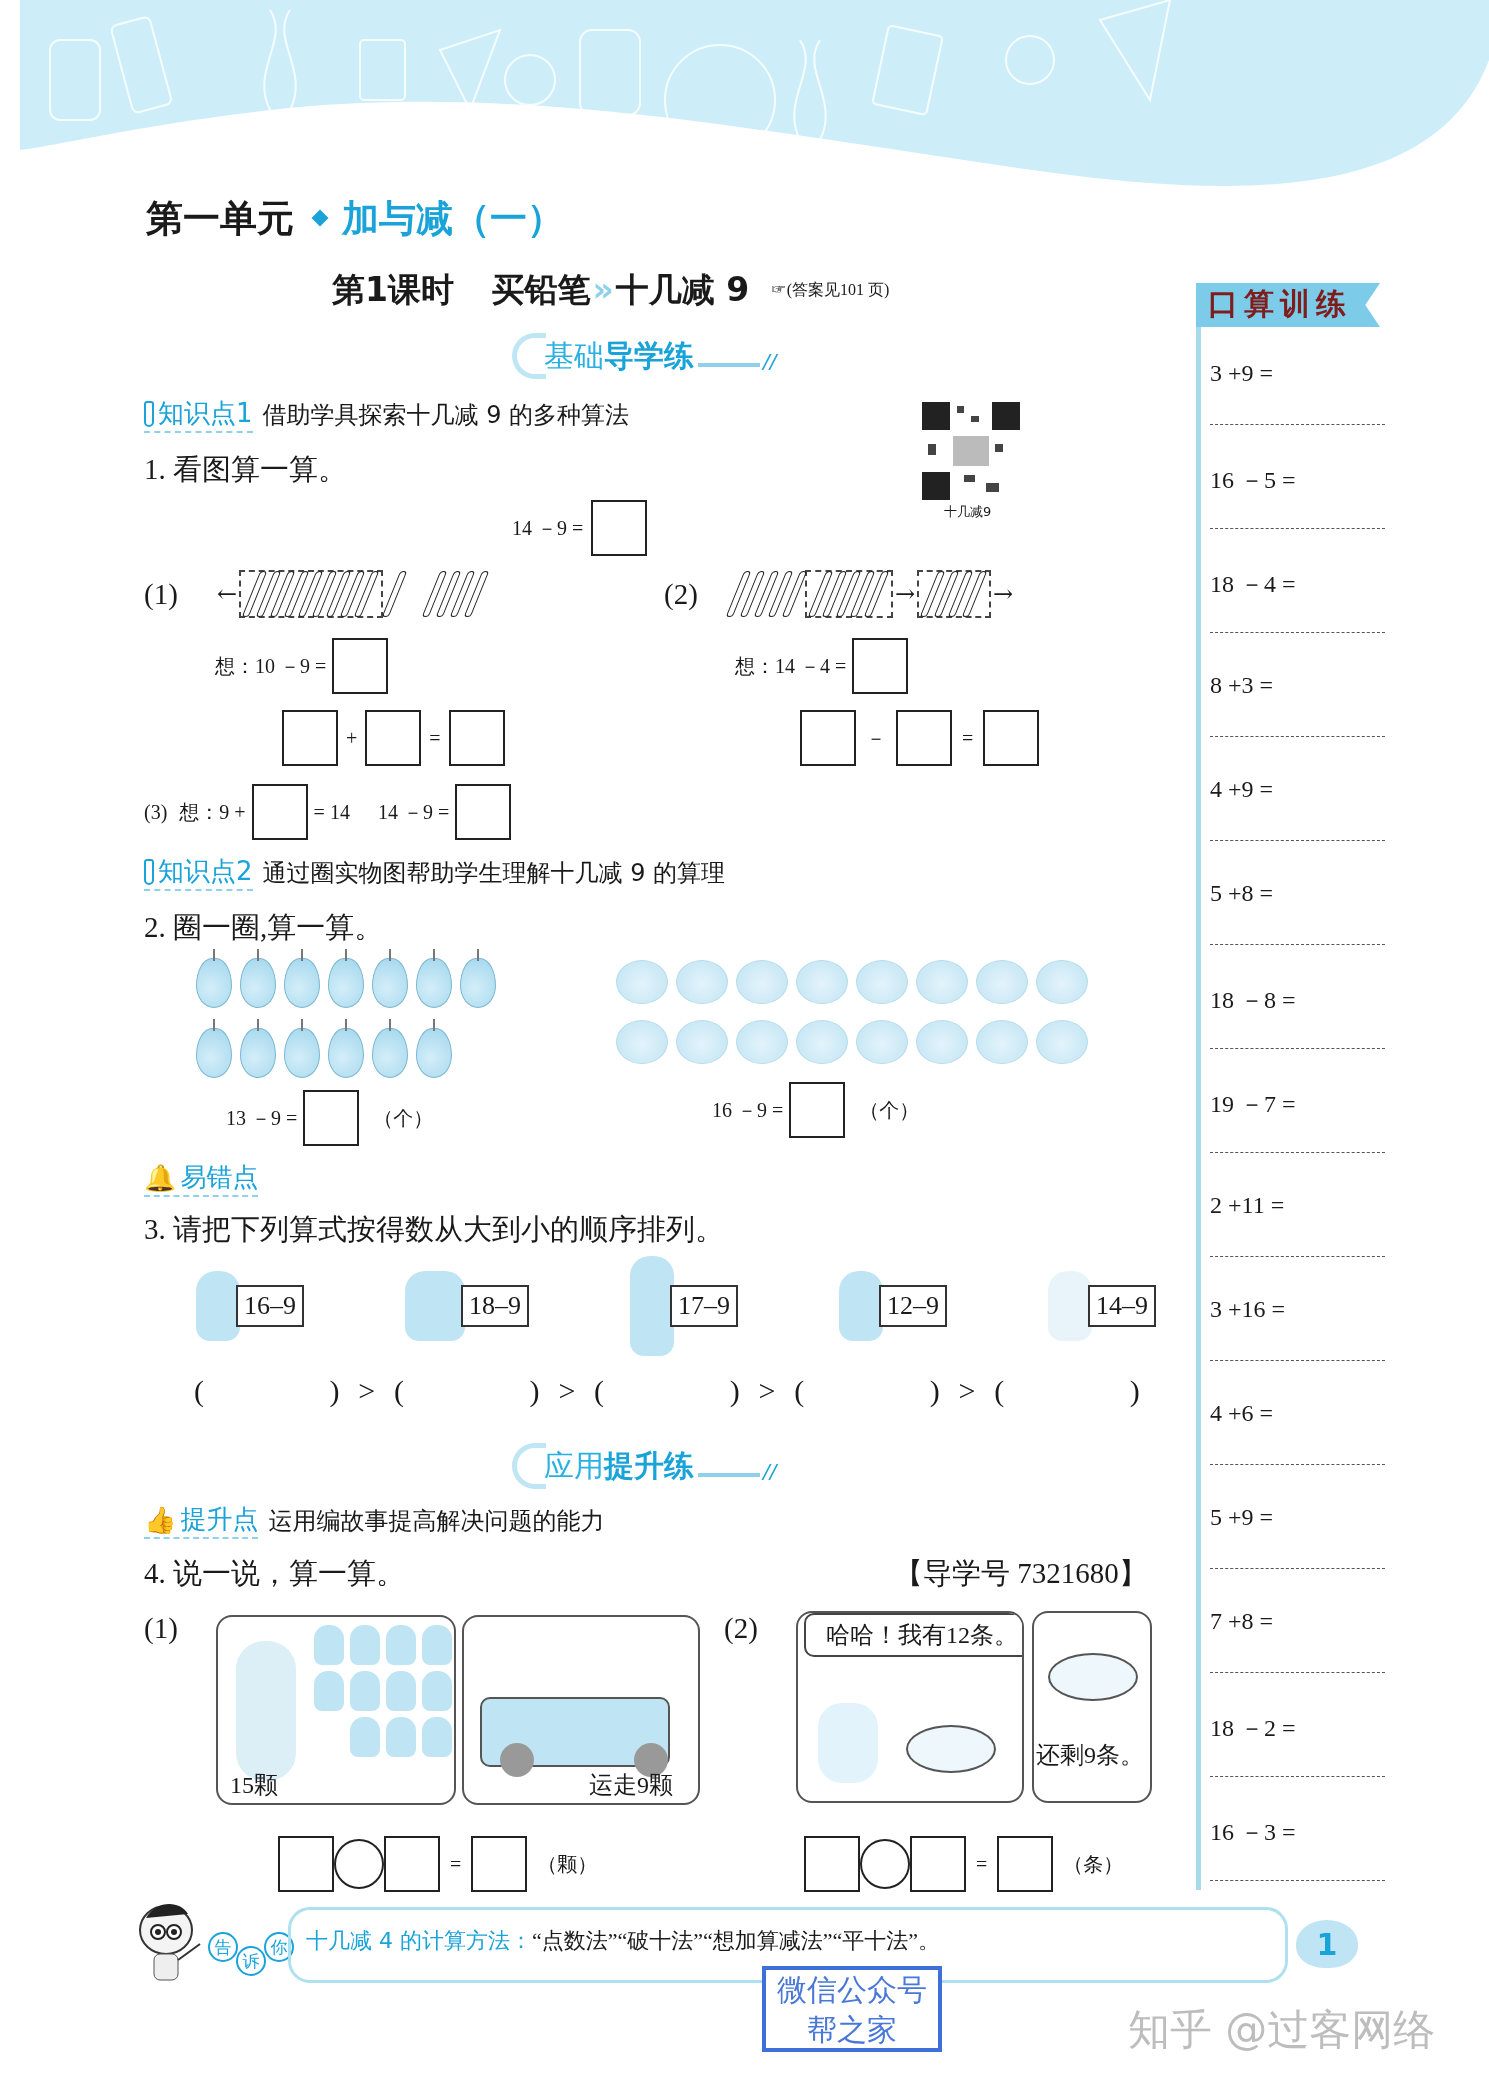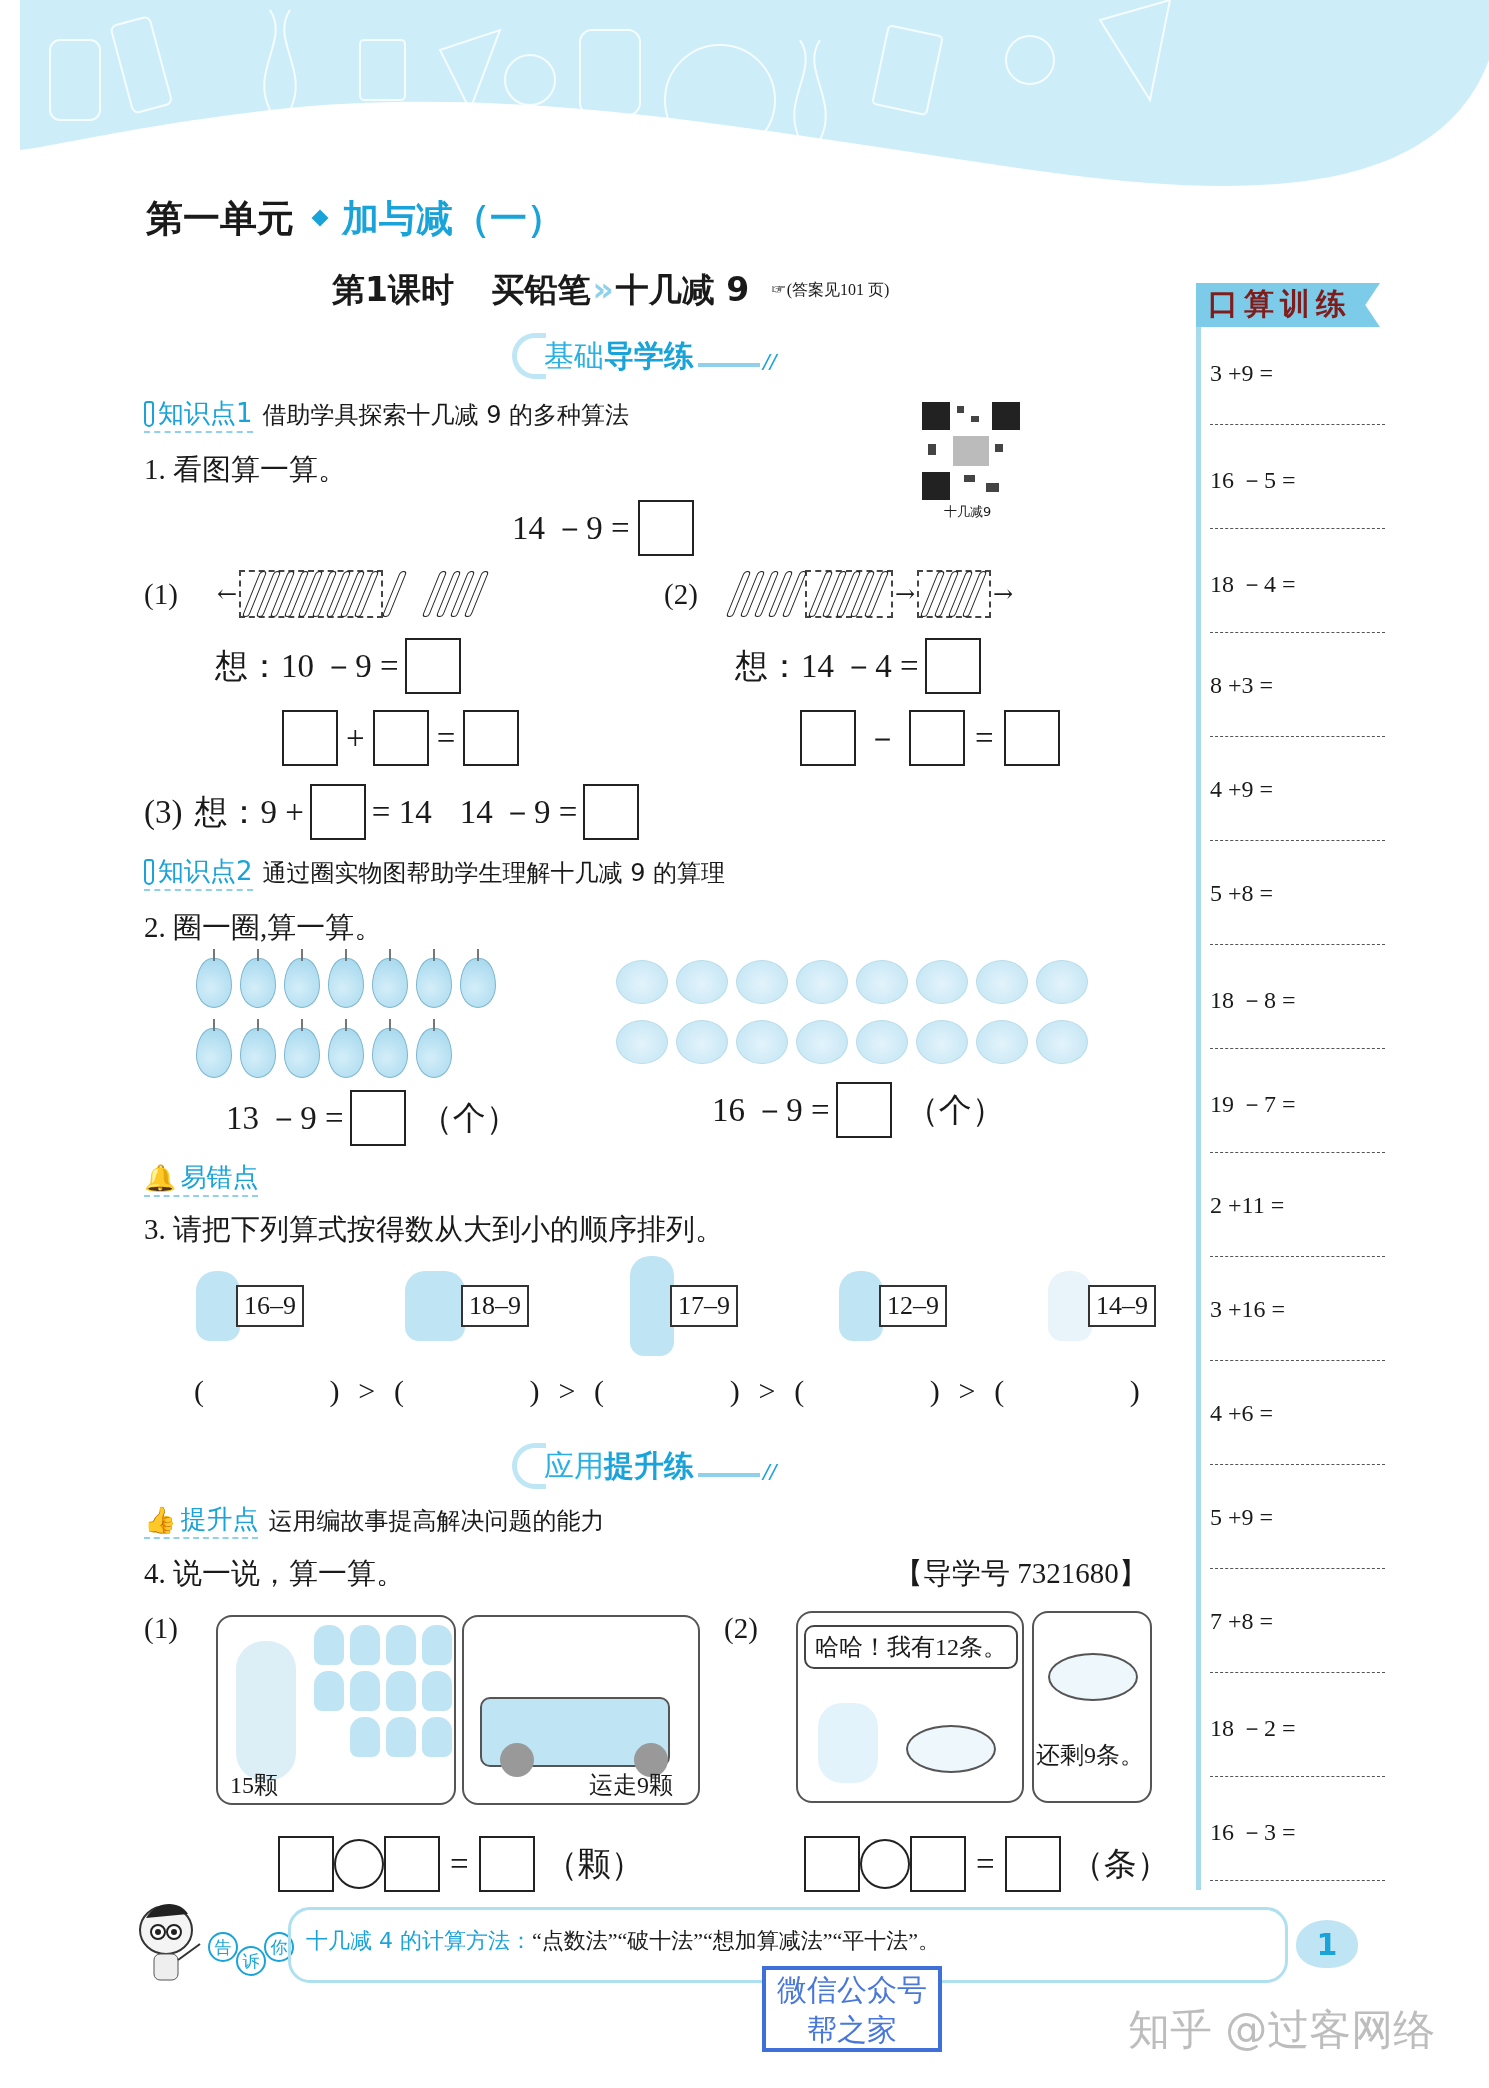--- a/index.html
+++ b/index.html
@@ -24,21 +24,21 @@
   .section-head .lbl { font-size: 30px; font-weight: bold; color: #1aa3d9; padding-left: 16px; }
   .section-head .lbl .lite { font-weight: normal; color:#2ab0e3; }
   .section-head .line { width: 62px; height: 4px; background: #8fd0ea; margin-left: 4px; margin-top: 18px; }
   .section-head .slashes { font-size: 20px; color:#1aa3d9; margin-left: 3px; margin-top: 10px; font-style: italic; }
 
   .kp { font-size: 24px; white-space: nowrap; display:flex; align-items:center; }
   .kp .tag { color: #1aa3d9; font-size: 26px; border-bottom: 2px dashed #8fd0ea; margin-right: 10px; display:flex; align-items:center; }
   .kp .tag .ico { display:inline-block; width: 10px; height: 26px; border: 2px solid #1aa3d9; border-radius: 4px 4px 6px 6px; margin-right: 4px; }
 
   .q { font-size: 29px; white-space: nowrap; }
-  .eq { font-size: 33px; white-space: nowrap; display:flex; align-items:center; }
+  .eq { font-size: 20px; white-space: nowrap; display:flex; align-items:center; }
   .box { display:inline-block; width: 56px; height: 56px; border: 2px solid #222; background:#fff; vertical-align: middle; }
   .circle { display:inline-block; width: 50px; height: 50px; border: 2px solid #222; border-radius: 50%; vertical-align: middle; }
 
   .sticks { display:flex; align-items:center; }
   .stick { width: 7px; height: 46px; border: 1.5px solid #222; border-radius: 4px; transform: skewX(-22deg); margin-right: 7px; background:#fff; }
   .dashbox { display:flex; align-items:center; border: 2px dashed #444; padding: 3px 4px 3px 10px; height: 48px; }
   .arrow { font-size: 24px; margin: 0 2px; }
 
   .pear { width: 36px; height: 50px; border-radius: 45% 45% 50% 50% / 55% 55% 45% 45%; background: radial-gradient(circle at 40% 60%, #d4eef9, #9fd5ec); border: 1px solid #7ab6cf; display:inline-block; margin-right: 8px; position: relative; }
   .pear::before { content:""; position:absolute; left:16px; top:-10px; width:2px; height:12px; background:#777; }
@@ -351,21 +351,21 @@
   <span class="box"></span>
   <span class="circle"></span>
   <span class="box"></span>
   <span style="margin:0 10px">=</span>
   <span class="box"></span>
   <span style="margin-left:10px">（颗）</span>
 </div>
 
 <div class="abs q serif" style="left:724px; top:1612px;">(2)</div>
 <div class="panel" style="left:796px; top:1611px; width:228px; height:192px;">
-  <div class="abs serif" style="left:6px; top:12px; border:2px solid #444; border-radius:10px; padding:4px 9px; font-size:24px; white-space:nowrap; background:#fff;">哈哈！我有12条。</div>
+  <div class="abs serif" style="left:6px; top:0; border:2px solid #444; border-radius:10px; padding:4px 20px; font-size:24px; white-space:nowrap; background:#fff;">哈哈！我有12条。</div>
   <div class="abs" style="left:20px; top:90px; width:60px; height:80px; background:#e3f3fb; border-radius:24px;"></div>
   <div class="abs" style="left:108px; top:112px; width:90px; height:48px; border:2px solid #555; border-radius:50%; background:#eef7fb;"></div>
 </div>
 <div class="panel" style="left:1032px; top:1611px; width:120px; height:192px;">
   <div class="abs" style="left:14px; top:40px; width:90px; height:48px; border:2px solid #555; border-radius:50%; background:#eef7fb;"></div>
   <div class="abs serif" style="left:2px; top:126px; font-size:24px; white-space:nowrap;">还剩9条。</div>
 </div>
 <div class="abs eq serif" style="left:804px; top:1836px;">
   <span class="box"></span>
   <span class="circle"></span>

